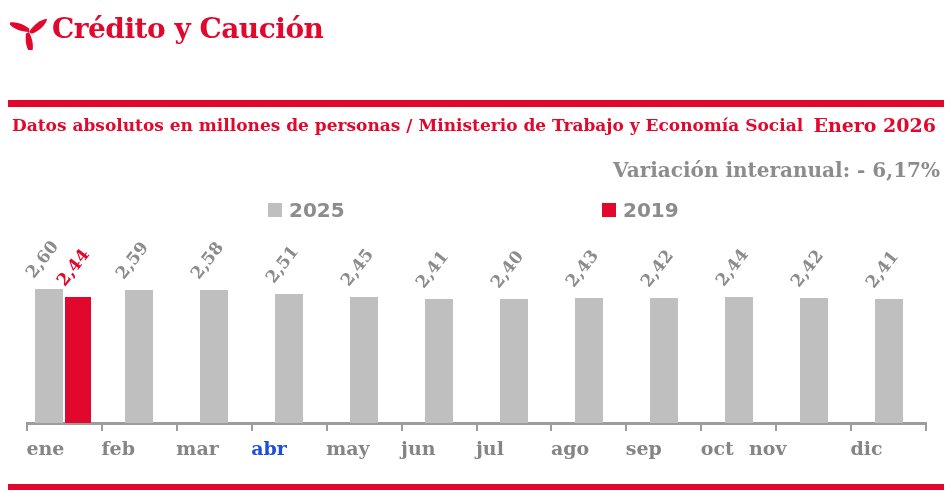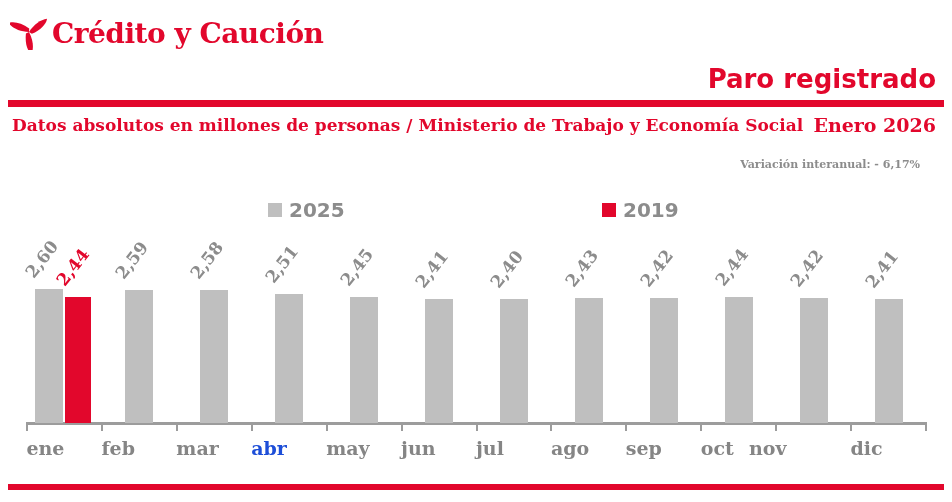--- a/index.html
+++ b/index.html
@@ -2,34 +2,34 @@
 <html><head>
 <meta charset="utf-8">
 <style>
   html,body{margin:0;padding:0;background:#ffffff;}
   .page{position:relative;width:952px;height:502px;background:#ffffff;overflow:hidden;
         font-family:"DejaVu Serif", serif;}
   .serif{font-family:"DejaVu Serif", serif;}
   .sans{font-family:"DejaVu Sans", "Liberation Sans", sans-serif;}
 
   
-  .logo-wrap{position:absolute;left:10px;top:8px;display:flex;align-items:flex-end;}
+  .logo-wrap{position:absolute;left:10px;top:8px;display:flex;align-items:center;}
   .logo-icon{width:38px;height:38px;margin-top:4px;}
   .logo-text{margin-left:4px;}
   .logo-title{font-weight:bold;font-size:28px;line-height:32px;letter-spacing:-0.5px;}
   .logo-sub{font-size:18px;line-height:20px;margin-left:4px;}
 
   .page-title{position:absolute;right:16px;top:64px;font-weight:bold;font-size:26px;}
 
   .rule-top{position:absolute;left:8px;right:8px;top:100px;height:7px;}
   .rule-bottom{position:absolute;left:8px;right:8px;top:484px;height:6px;}
 
   .subtitle{position:absolute;left:12px;top:115px;font-weight:bold;font-size:17px;}
   .period{position:absolute;right:16px;top:114px;font-weight:bold;font-size:19px;}
-  .variation{position:absolute;right:32px;top:158px;font-weight:bold;font-size:11px;}
+  .variation{position:absolute;right:12px;top:158px;font-weight:bold;font-size:20px;}
 
   
   .legend-item{position:absolute;top:198px;display:flex;align-items:center;}
   .legend-swatch{width:14px;height:14px;display:inline-block;margin-right:7px;}
   .legend-label{font-weight:bold;font-size:20px;}
 
   
   .bar{position:absolute;}
   .axis-line{position:absolute;height:3px;}
   .tick{position:absolute;width:2px;height:9px;}
@@ -49,21 +49,20 @@
         <path d="M20,21 C25,13 32,8 39,7 C38,13 32,19 23,23 Z" fill="#e2072c"></path>
         <path d="M20,21 C25,13 32,8 39,7 C38,13 32,19 23,23 Z" transform="rotate(120 20 21)" fill="#e2072c"></path>
         <path d="M20,21 C25,13 32,8 39,7 C38,13 32,19 23,23 Z" transform="rotate(240 20 21)" fill="#e2072c"></path>
       </g>
     </svg>
     <div class="logo-text">
       <div class="logo-title serif" style="color: rgb(226, 7, 44);">Crédito y Caución</div>
     </div>
   </div>
 
-  <div class="page-title sans" style="color: rgb(226, 7, 44);">Paro registrado</div>
   <div class="rule-top" style="background: rgb(226, 7, 44);"></div>
   <div class="subtitle serif" style="color: rgb(226, 7, 44);">Datos absolutos en millones de personas / Ministerio de Trabajo y Economía Social</div>
   <div class="period serif" style="color: rgb(226, 7, 44);">Enero 2026</div>
   <div class="variation serif" style="color: rgb(140, 140, 140);">Variación interanual: - 6,17%</div>
 
   <div class="legend-item" style="left:268px;">
     <span class="legend-swatch" id="swatch-2025" style="background: rgb(191, 191, 191);"></span>
     <span class="legend-label sans" style="color: rgb(140, 140, 140);">2025</span>
   </div>
   <div class="legend-item" style="left:602px;">

